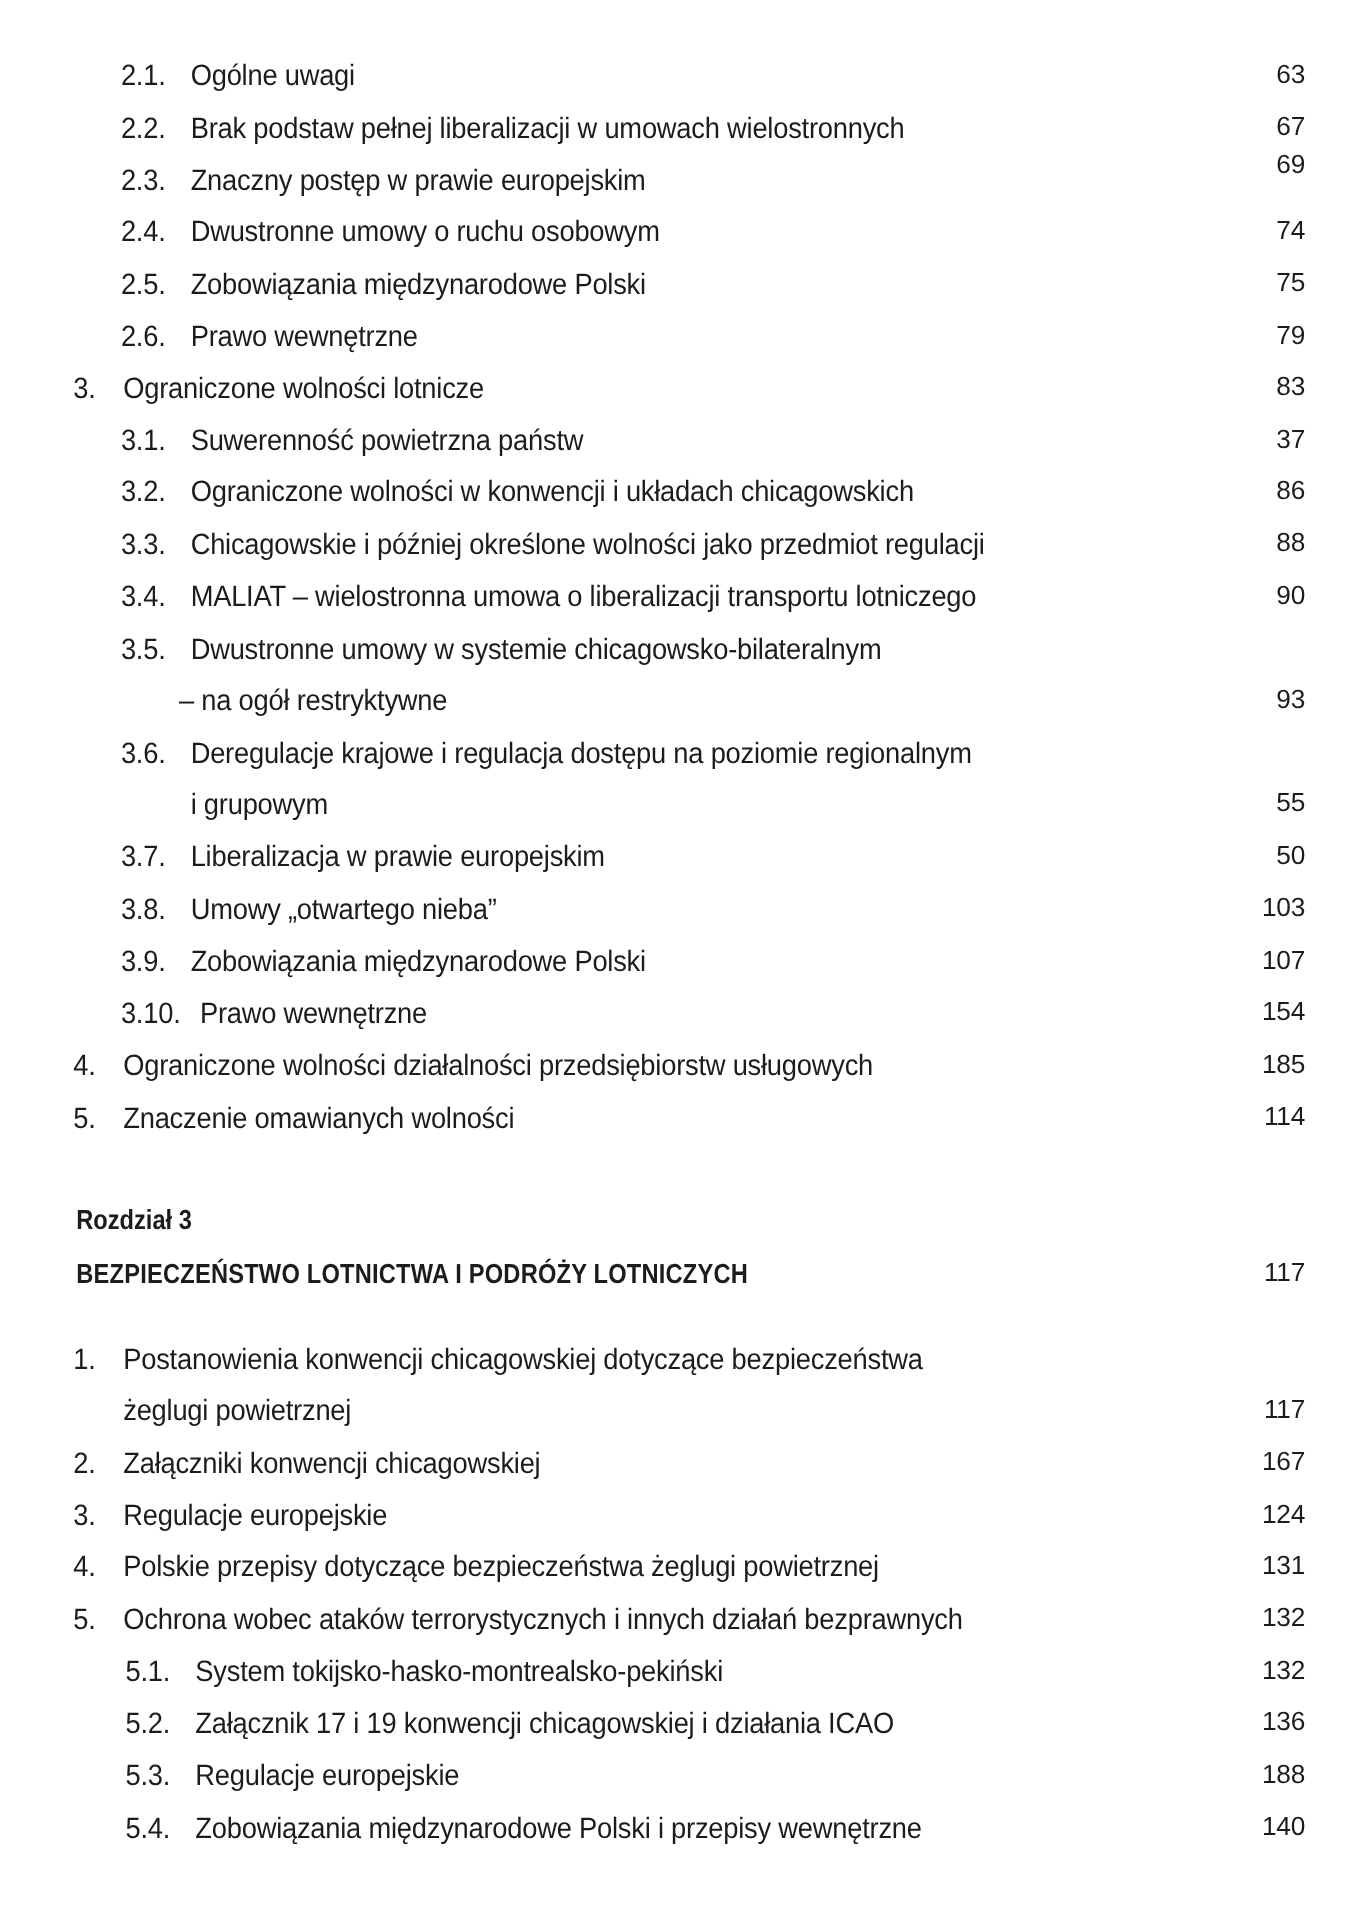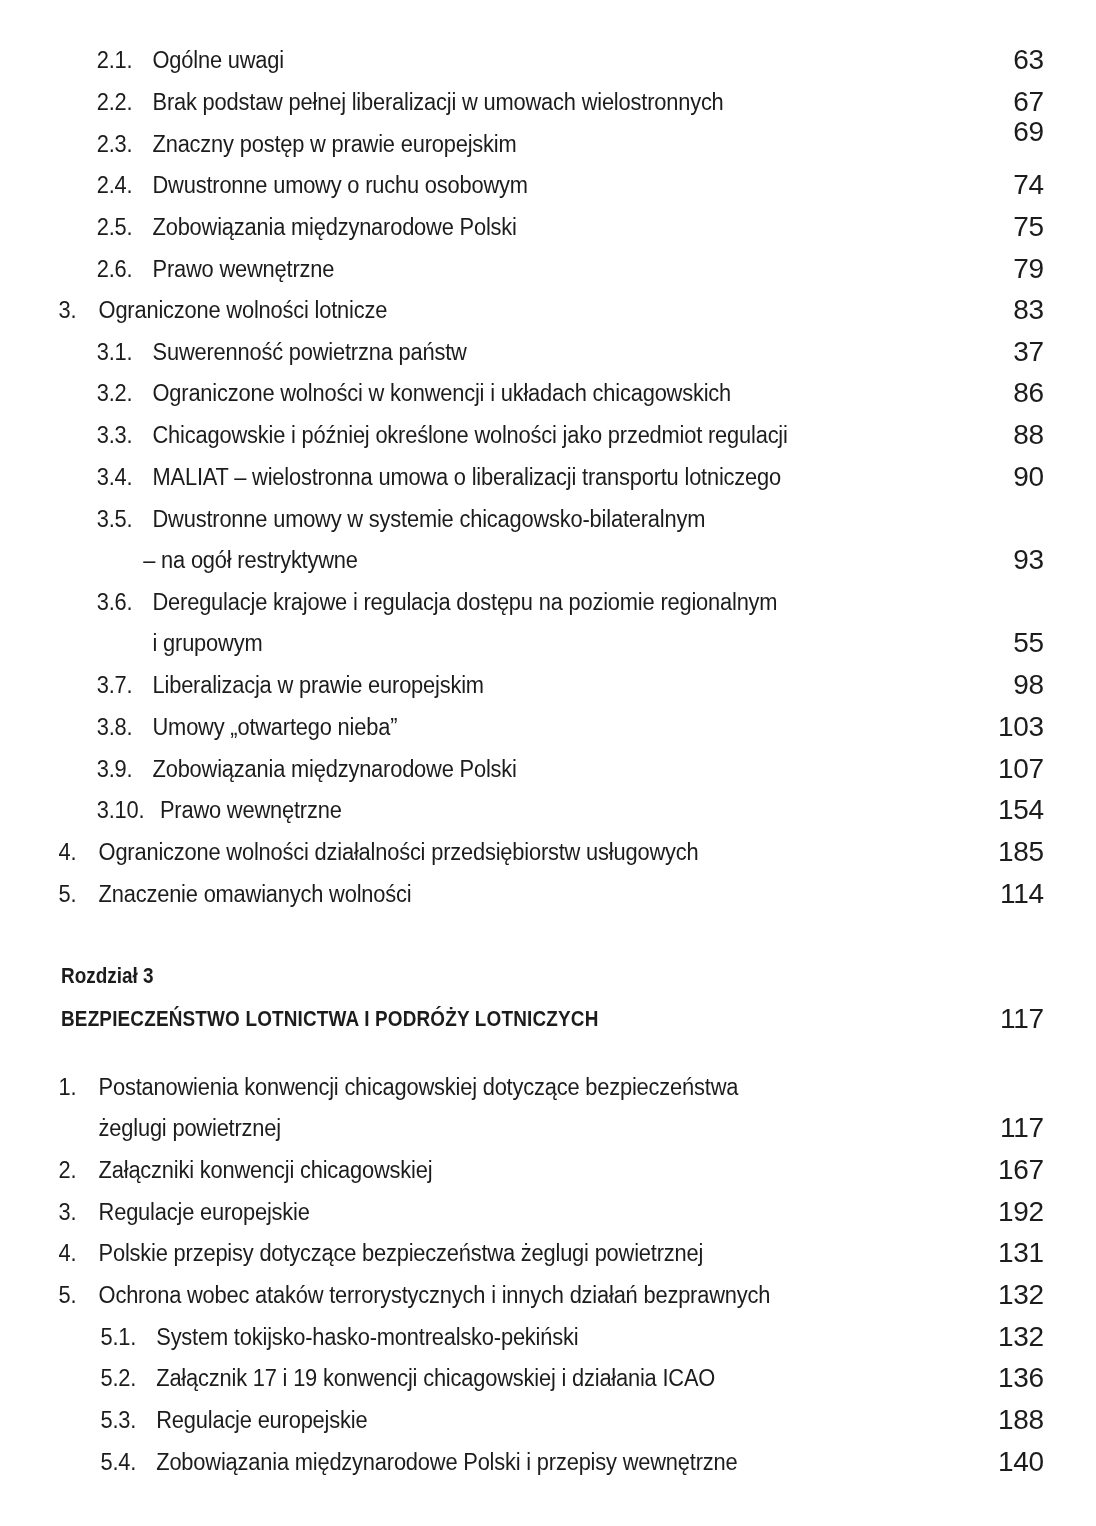--- a/index.html
+++ b/index.html
@@ -39,21 +39,21 @@
     }
     .row .title {
       position: absolute;
       top: 0;
       white-space: nowrap;
     }
     .page {
       position: absolute;
       top: 0;
       right: 52px;
-      font-size: 28px;
+      font-size: 21px;
       line-height: 42px;
       text-align: right;
       white-space: nowrap;
       letter-spacing: -0.2px;
     }
     .chapter-label {
       position: absolute;
       left: 61px;
       font-weight: bold;
       font-size: 22px;
@@ -160,21 +160,21 @@
   </div>
   <div class="row" style="top:622px">
     <span class="title" style="left:164px">i grupowym</span>
   </div>
   <div class="page" style="top:622px">55</div>
 
   <div class="row" style="top:664px">
     <span class="num" style="left:104px">3.7.</span>
     <span class="title" style="left:164px">Liberalizacja w prawie europejskim</span>
   </div>
-  <div class="page" style="top:664px">98</div>
+  <div class="page" style="top:664px">50</div>
 
   <div class="row" style="top:706px">
     <span class="num" style="left:104px">3.8.</span>
     <span class="title" style="left:164px">Umowy „otwartego nieba”</span>
   </div>
   <div class="page" style="top:706px">103</div>
 
   <div class="row" style="top:748px">
     <span class="num" style="left:104px">3.9.</span>
     <span class="title" style="left:164px">Zobowiązania międzynarodowe Polski</span>
@@ -215,21 +215,21 @@
   <div class="row" style="top:1149px">
     <span class="num" style="left:63px">2.</span>
     <span class="title" style="left:106px">Załączniki konwencji chicagowskiej</span>
   </div>
   <div class="page" style="top:1149px">167</div>
 
   <div class="row" style="top:1191px">
     <span class="num" style="left:63px">3.</span>
     <span class="title" style="left:106px">Regulacje europejskie</span>
   </div>
-  <div class="page" style="top:1191px">192</div>
+  <div class="page" style="top:1191px">124</div>
 
   <div class="row" style="top:1232px">
     <span class="num" style="left:63px">4.</span>
     <span class="title" style="left:106px">Polskie przepisy dotyczące bezpieczeństwa żeglugi powietrznej</span>
   </div>
   <div class="page" style="top:1232px">131</div>
 
   <div class="row" style="top:1274px">
     <span class="num" style="left:63px">5.</span>
     <span class="title" style="left:106px">Ochrona wobec ataków terrorystycznych i innych działań bezprawnych</span>

